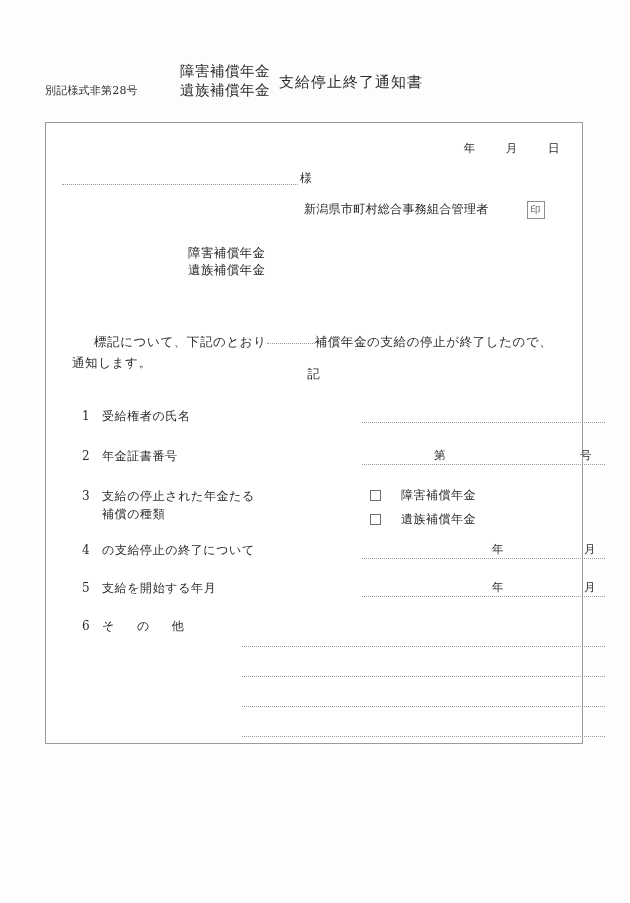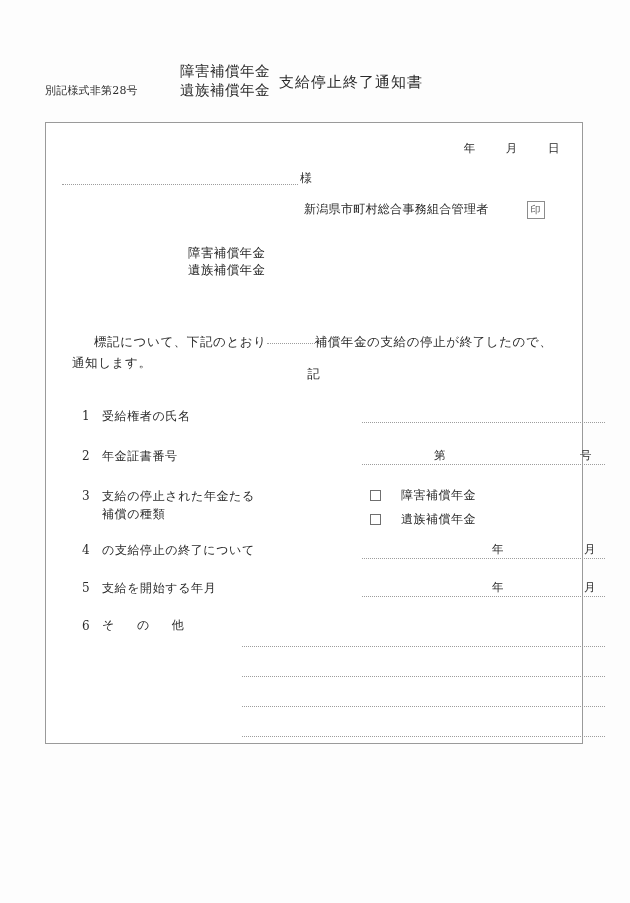--- a/index.html
+++ b/index.html
@@ -235,21 +235,20 @@
   .other-lines {
     position: absolute;
     left: 160px;
     width: 363px;
     display: flex;
     flex-direction: column;
   }
   .other-lines .dot-rule { height: 30px; }
   .spaced {
     letter-spacing: 0.6px;
-    font-family: Liberation Mono, monospace;
   }
   .spaced .gap { display: inline-block; width: 22px; }
 </style>
 </head>
 <body>
 
 <div class="page">
 
   <div class="form-code">別記様式非第28号</div>
 

